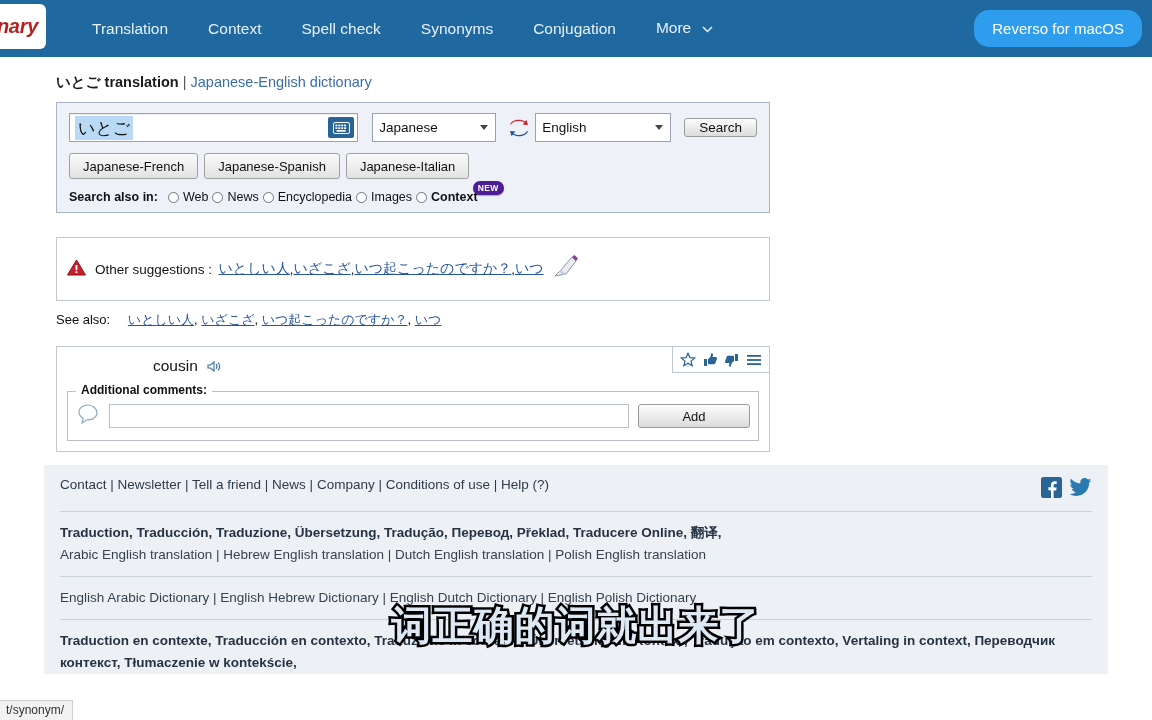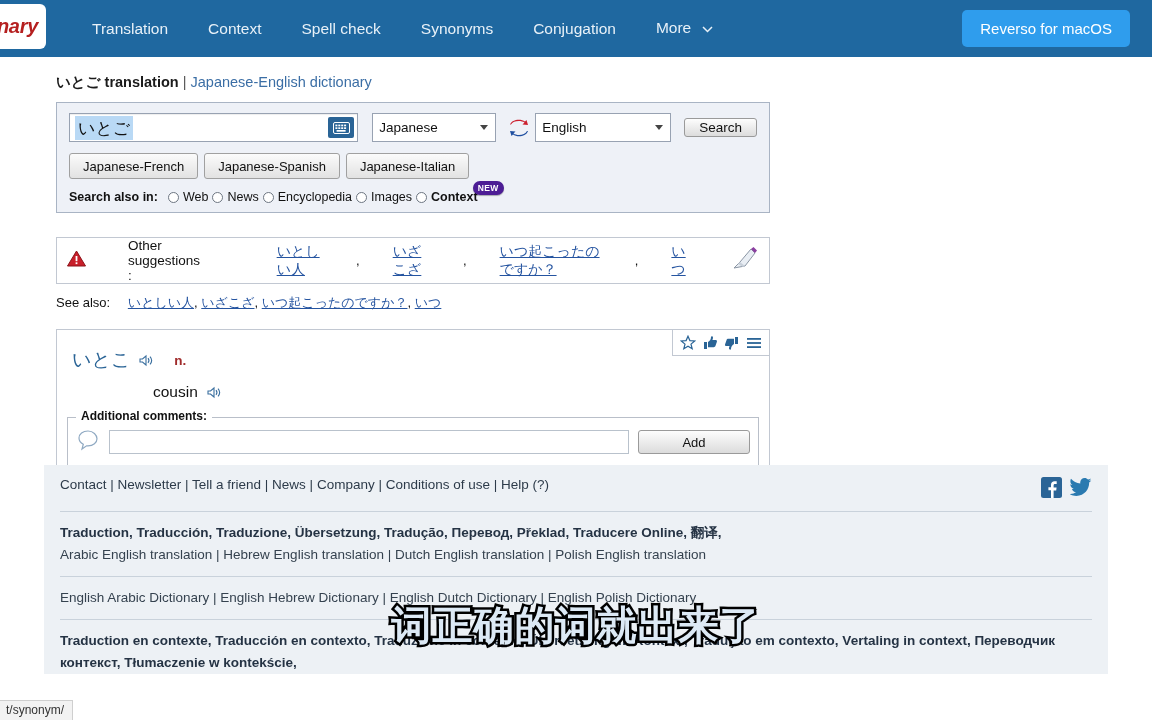--- a/index.html
+++ b/index.html
@@ -32,23 +32,23 @@
     color:#b51f1f; letter-spacing:-0.3px;
     white-space:nowrap;
   }
   .nav-links { display:flex; align-items:center; margin-left:72px; height:57px; }
   .nav-link {
     color:#e8f1f8; font-size:15.5px; padding:0 20px;
     line-height:57px; cursor:pointer; white-space:nowrap;
   }
   .nav-caret { display:inline-block; margin-left:6px; font-size:11px; }
   .nav-cta {
-    position:absolute; right:22px; top:10px;
+    position:absolute; right:10px; top:10px;
     background:#2f9ded; color:#ffffff;
-    border-radius:5px; padding:0 18px;
+    border-radius:15px; padding:0 18px;
     height:37px; line-height:37px;
     font-size:15px; cursor:pointer; white-space:nowrap;
   }
 
   
   .page { position:absolute; top:57px; left:0; width:1152px; }
 
   .breadcrumb {
     margin:16px 0 0 56px; font-size:14.5px; color:#3b6ea5;
   }
@@ -134,21 +134,21 @@
     position:absolute; right:-26px; top:-9px;
     background:#4c1d95; color:#fff; font-size:8.5px; font-weight:bold;
     padding:2px 5px; border-radius:9px; letter-spacing:.3px;
     box-shadow:0 1px 1px rgba(0,0,0,.3);
   }
 
   
   .suggest-box {
     margin:24px 0 0 56px; width:714px; min-height:40px;
     background:#fff; border:1px solid #c2c8d2;
-    display:flex; align-items:center; padding:0 10px;gap:33px;
+    display:flex; align-items:center; padding:16px 10px;
   }
   .warn-tri { margin-right:9px; }
   .suggest-label { font-size:13.5px; color:#111; margin-right:2px; }
   .sug-link { color:#2554a0; text-decoration:underline; font-size:14px; font-family:"DejaVu Sans", sans-serif; cursor:pointer; }
   .sug-sep { color:#111; font-size:13px; }
   .pencil { margin-left:8px; }
 
   .see-also {
     margin:10px 0 0 56px; font-size:13px; color:#111;
   }
@@ -405,31 +405,20 @@
           <svg width="16" height="14" viewBox="0 0 16 14">
               <g fill="#2a6496">
                 <rect x="1" y="2" width="14" height="1.8"></rect>
                 <rect x="1" y="6.1" width="14" height="1.8"></rect>
                 <rect x="1" y="10.2" width="14" height="1.8"></rect>
               </g>
             </svg>
         </span>
       </div>
 
-      <div class="entry-row">
-        <span class="entry-word">いとこ</span>
-        <span class="spk">
-          <svg width="15" height="13" viewBox="0 0 15 13">
-            <path d="M1 5 h2.5 L7 2 v9 L3.5 8 H1 z" fill="none" stroke="#3a6f9f" stroke-width="1.1"></path>
-            <path d="M9 4.2 a3.6 3.6 0 0 1 0 4.6" fill="none" stroke="#3a6f9f" stroke-width="1.1"></path>
-            <path d="M11 2.6 a6 6 0 0 1 0 7.8" fill="none" stroke="#3a6f9f" stroke-width="1.1"></path>
-          </svg>
-        </span>
-        <span class="pos">n.</span>
-      </div>
 
       <div class="translation-row">
         <span class="translation-word">cousin</span>
         <span class="spk">
           <svg width="15" height="13" viewBox="0 0 15 13">
             <path d="M1 5 h2.5 L7 2 v9 L3.5 8 H1 z" fill="none" stroke="#3a6f9f" stroke-width="1.1"></path>
             <path d="M9 4.2 a3.6 3.6 0 0 1 0 4.6" fill="none" stroke="#3a6f9f" stroke-width="1.1"></path>
             <path d="M11 2.6 a6 6 0 0 1 0 7.8" fill="none" stroke="#3a6f9f" stroke-width="1.1"></path>
           </svg>
         </span>

